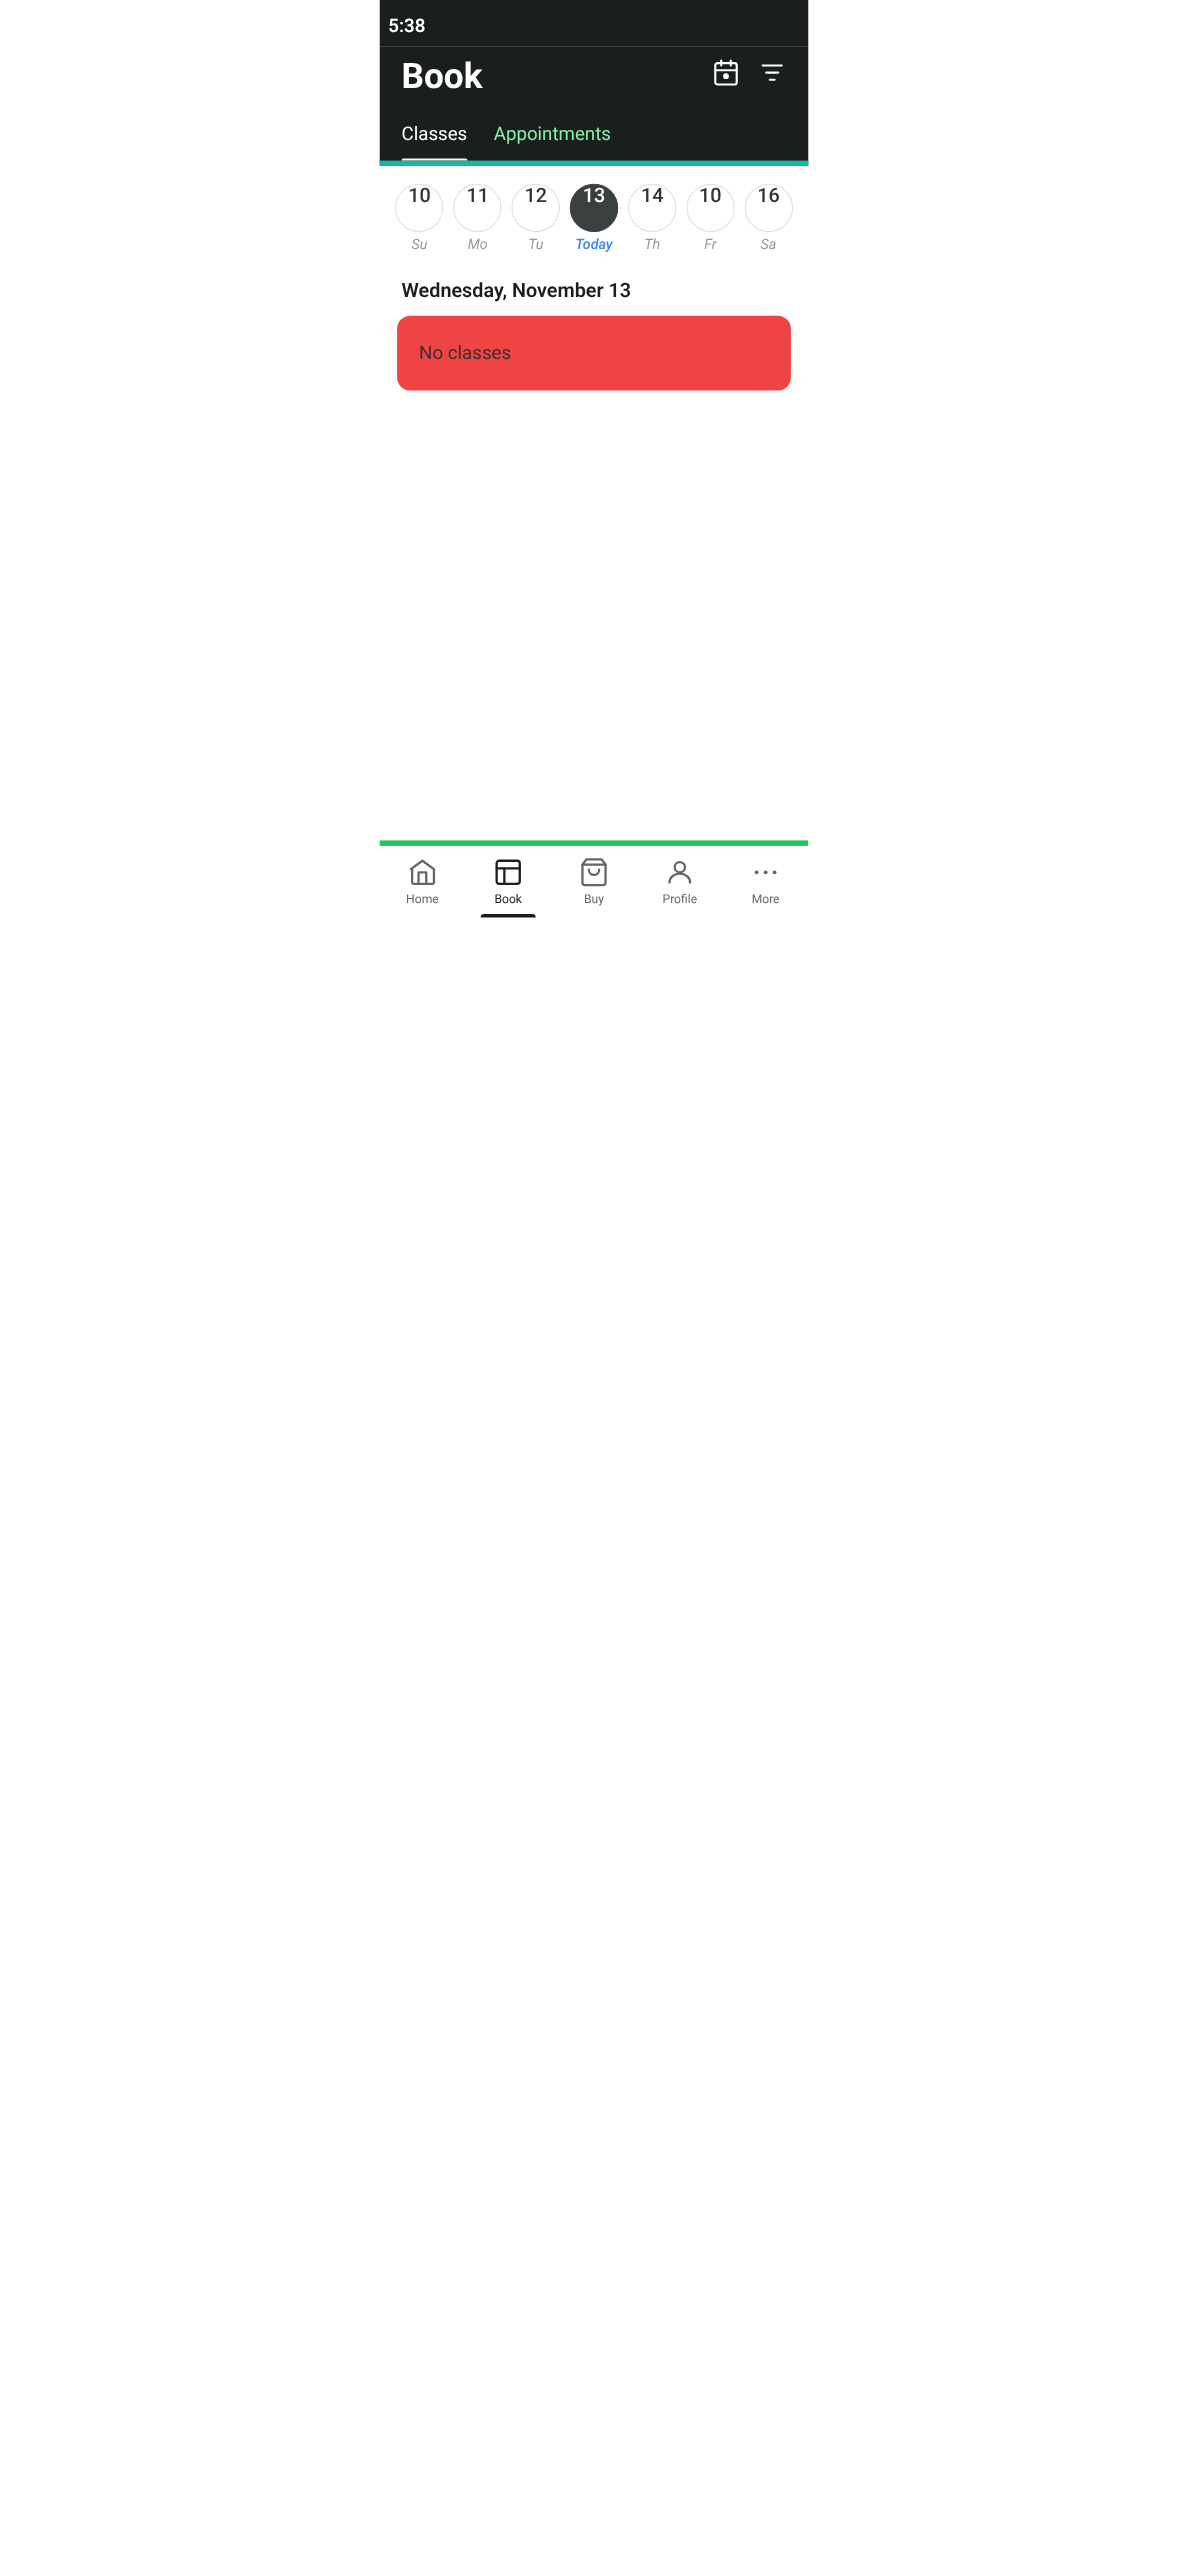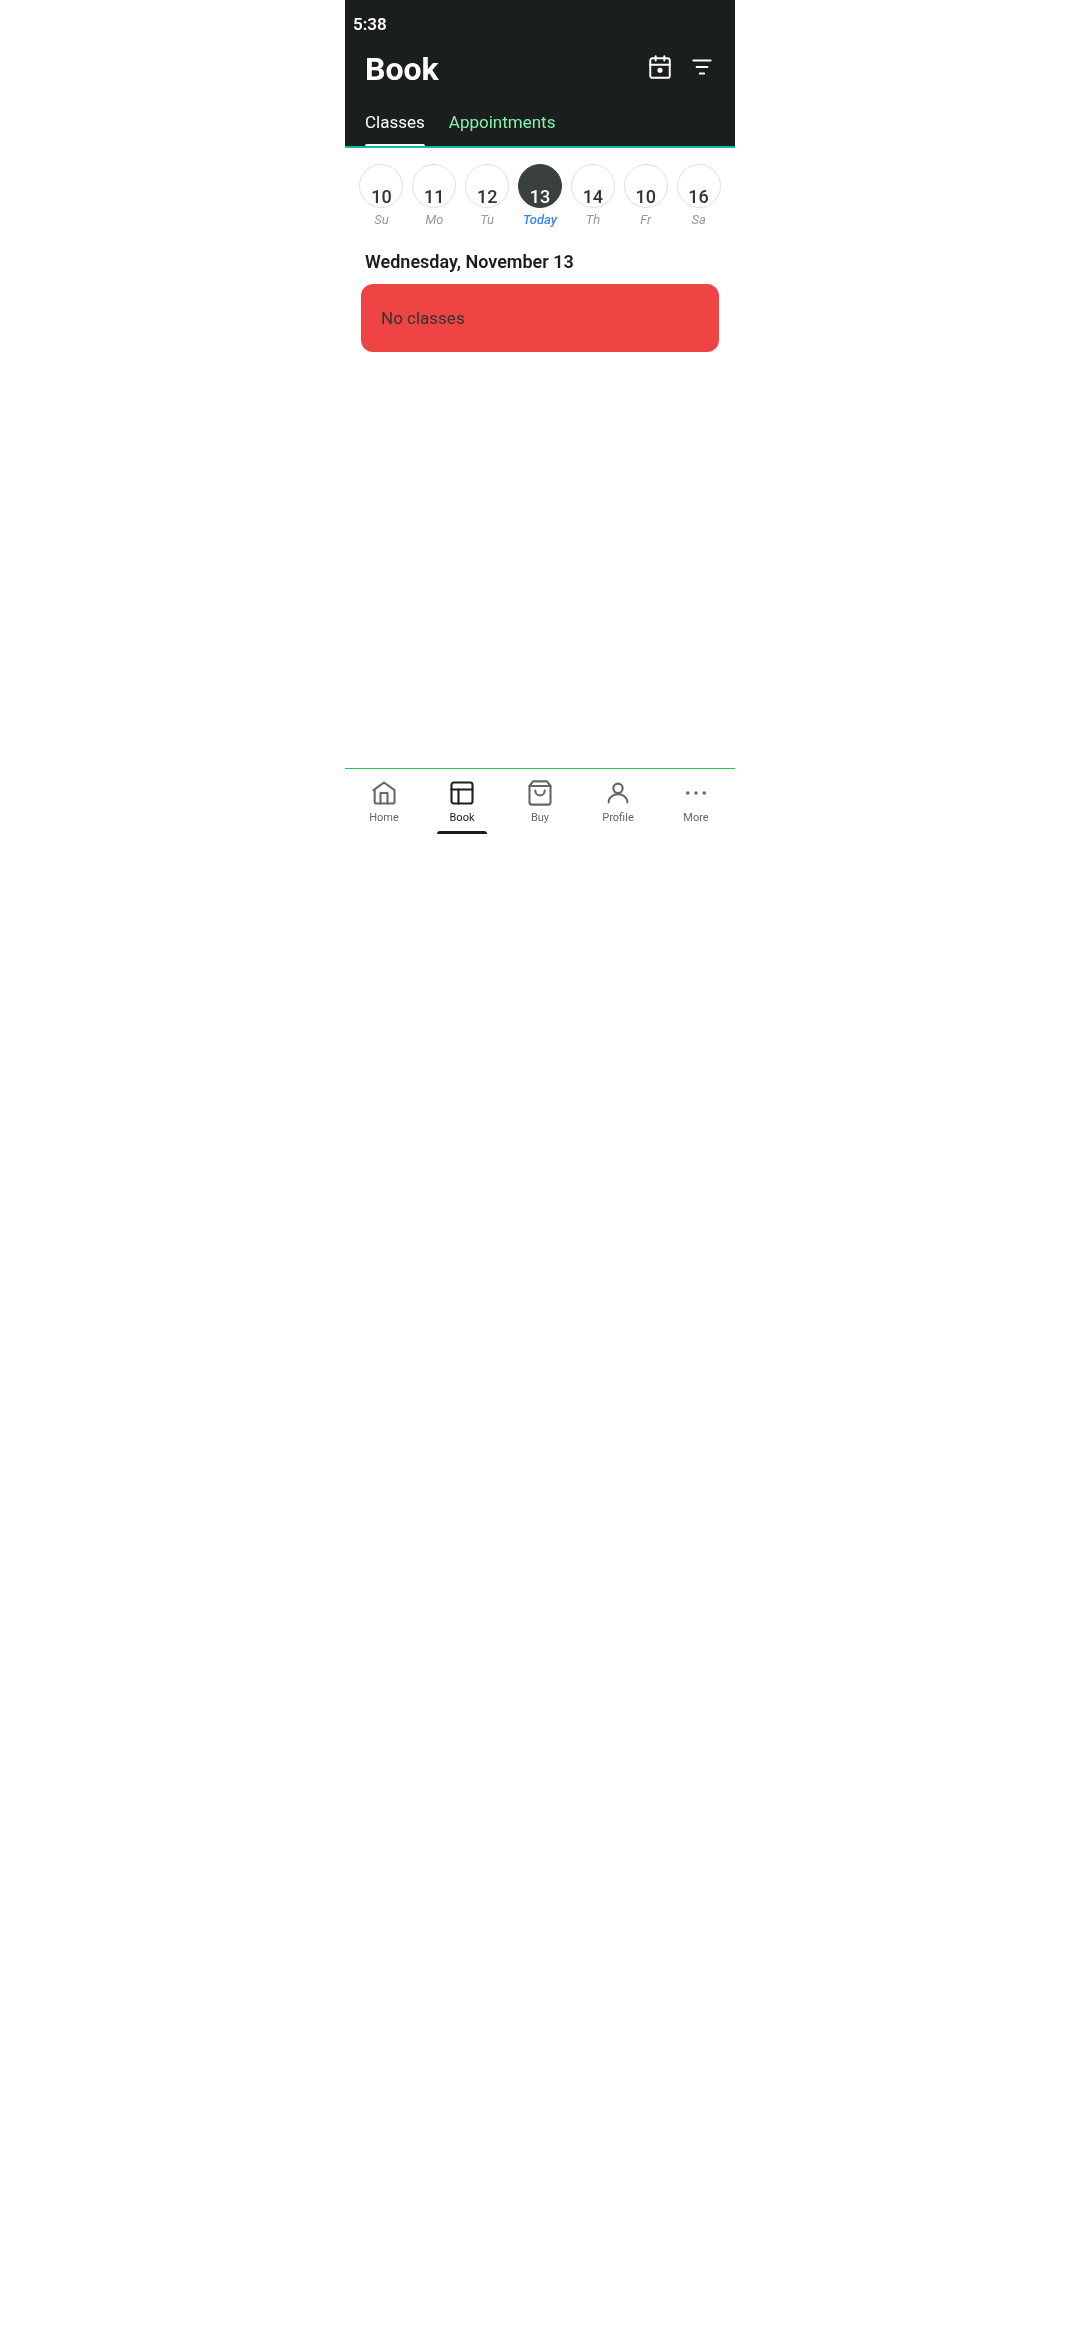--- a/index.html
+++ b/index.html
@@ -51,21 +51,21 @@
       color: #ffffff;
       font-size: 22px;
       cursor: pointer;
     }
 
     .tabs {
       background: #1a1f1e;
       display: flex;
       padding: 0 20px;
       gap: 24px;
-      border-bottom: 2px solid #14b8a6;
+      border-bottom: 5px solid #14b8a6;
     }
 
     .tab {
       color: #86efac;
       font-size: 17px;
       padding: 12px 0 14px;
       cursor: pointer;
       position: relative;
     }
 
@@ -100,21 +100,21 @@
       gap: 4px;
       flex: 1;
       cursor: pointer;
     }
 
     .day-number {
       width: 44px;
       height: 44px;
       border-radius: 50%;
       display: flex;
-      align-items: flex-end;
+      align-items: flex-start;
       justify-content: center;
       font-size: 18px;
       font-weight: 500;
       color: #333333;
       border: 1.5px solid #e0e0e0;
     }
 
     .day-number.today {
       background: #3a4040;
       color: #ffffff;
@@ -153,21 +153,21 @@
       font-size: 17px;
       color: #333333;
     }
 
     .bottom-nav {
       position: absolute;
       bottom: 0;
       left: 0;
       right: 0;
       background: #ffffff;
-      border-top: 1px solid #22c55e;
+      border-top: 5px solid #22c55e;
       display: flex;
       padding: 10px 0 20px;
     }
 
     .nav-item {
       flex: 1;
       display: flex;
       flex-direction: column;
       align-items: center;
       gap: 4px;

